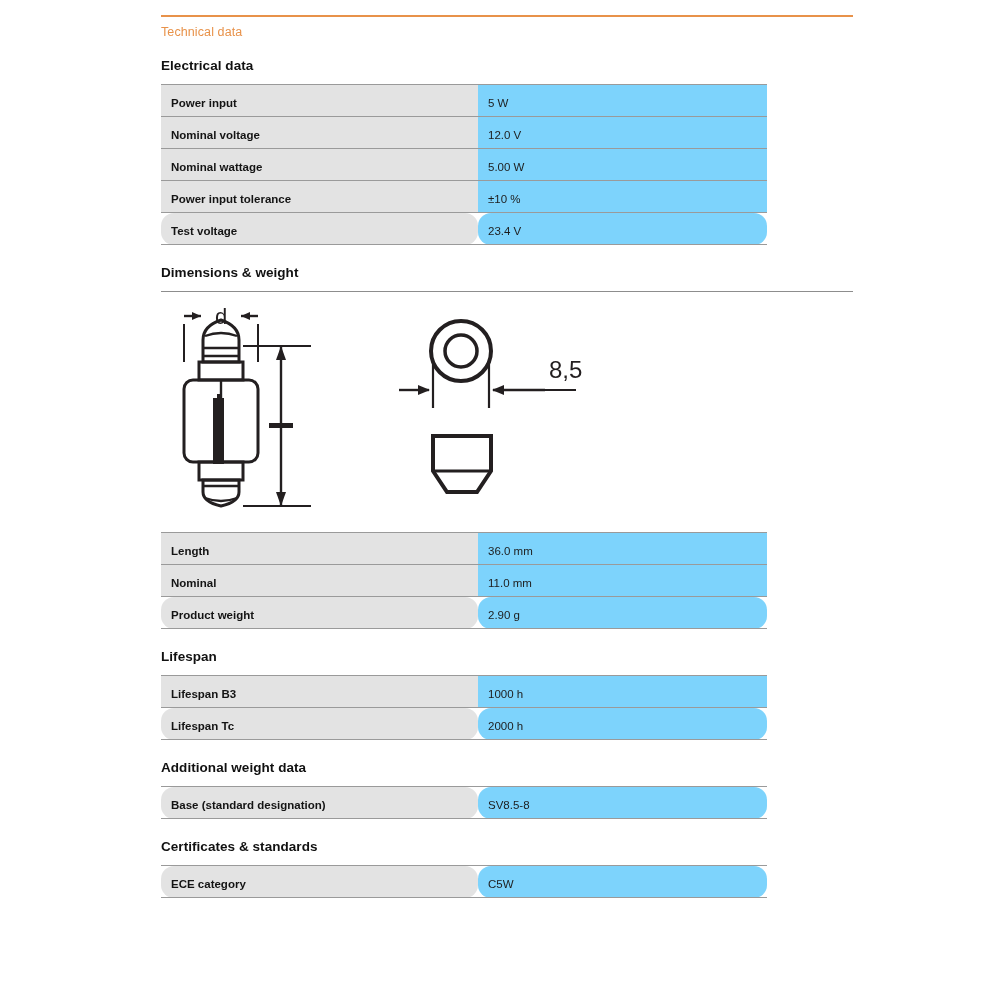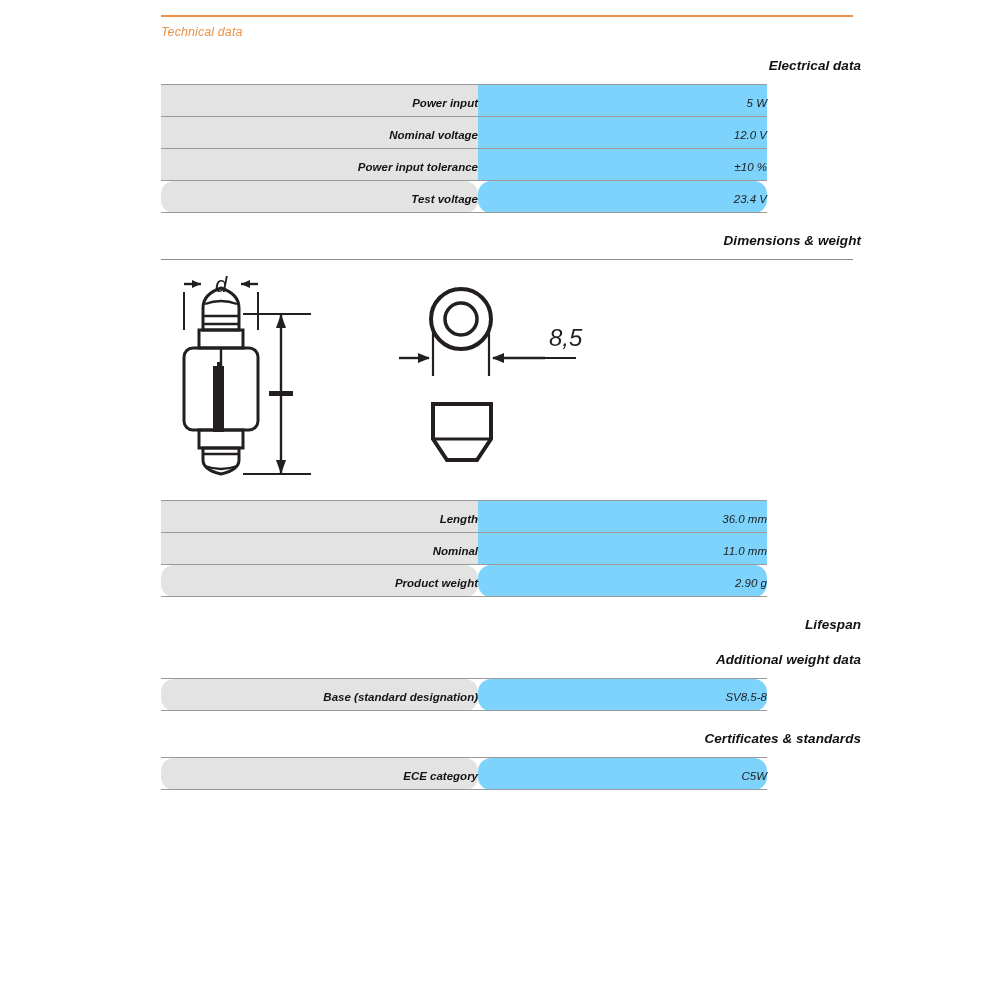--- a/index.html
+++ b/index.html
@@ -11,21 +11,20 @@
     width: 1000px;
     height: 1000px;
     font-family: "Liberation Sans", sans-serif;
     color: #1a1a1a;
     overflow: hidden;
   }
   .page {
     position: relative;
     width: 1000px;
     height: 792px;
-    font-style: italic;
   }
 
   
   .top-rule {
     position: absolute;
     left: 161px;
     top: 15px;
     width: 692px;
     height: 2px;
     background: #E8924A;
@@ -38,21 +37,20 @@
     color: #E8924A;
     letter-spacing: .1px;
   }
 
   
   .content {
     position: absolute;
     left: 161px;
     top: 58px;
     width: 700px;
-    text-align: right;
   }
 
   h2.section {
     font-size: 13.5px;
     font-weight: bold;
     color: #111111;
     margin: 0 0 11px 0;
     letter-spacing: .05px;
   }
   .section-block { margin-bottom: 20px; }
@@ -117,20 +115,24 @@
         <tbody>
           <tr>
             <td class="k">Power input</td>
             <td class="v">5 W</td>
           </tr>
           <tr>
             <td class="k">Nominal voltage</td>
             <td class="v">12.0 V</td>
           </tr>
           <tr>
+            <td class="k">Nominal wattage</td>
+            <td class="v">5.00 W</td>
+          </tr>
+          <tr>
             <td class="k">Power input tolerance</td>
             <td class="v">±10 %</td>
           </tr>
           <tr>
             <td class="k">Test voltage</td>
             <td class="v">23.4 V</td>
           </tr>
         </tbody>
       </table>
     </div>
@@ -210,20 +212,32 @@
           <tr>
             <td class="k">Product weight</td>
             <td class="v">2.90 g</td>
           </tr>
         </tbody>
       </table>
     </div>
 
     <div class="section-block">
       <h2 class="section">Lifespan</h2>
+      <table class="spec">
+        <tbody>
+          <tr>
+            <td class="k">Lifespan B3</td>
+            <td class="v">1000 h</td>
+          </tr>
+          <tr>
+            <td class="k">Lifespan Tc</td>
+            <td class="v">2000 h</td>
+          </tr>
+        </tbody>
+      </table>
     </div>
 
     <div class="section-block">
       <h2 class="section">Additional weight data</h2>
       <table class="spec">
         <tbody>
           <tr>
             <td class="k">Base (standard designation)</td>
             <td class="v">SV8.5-8</td>
           </tr>

